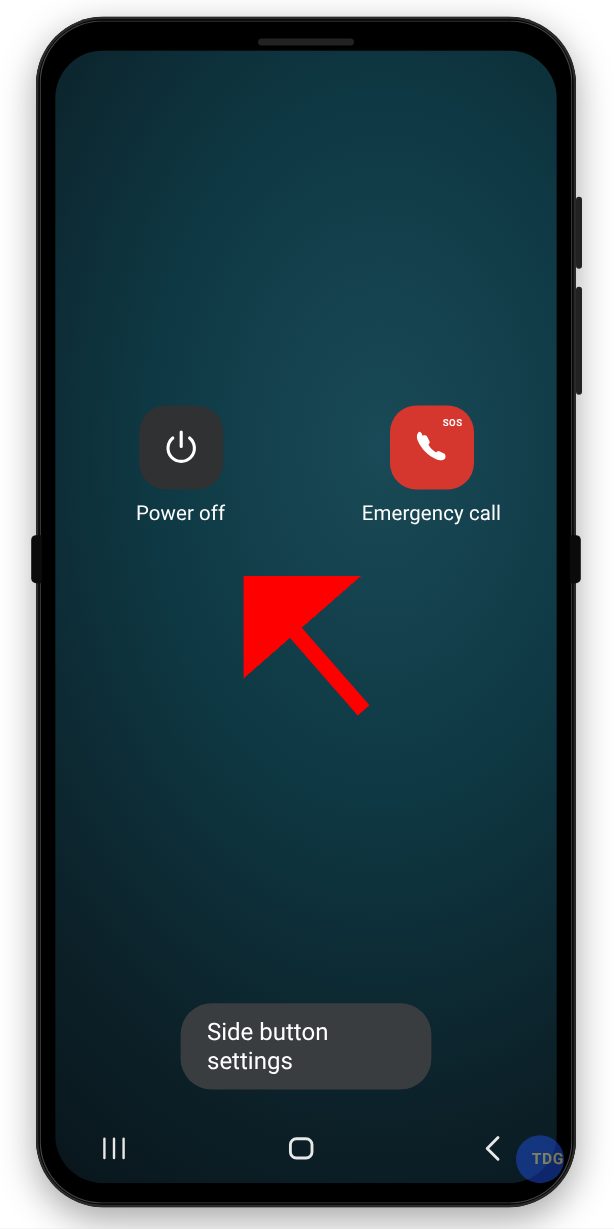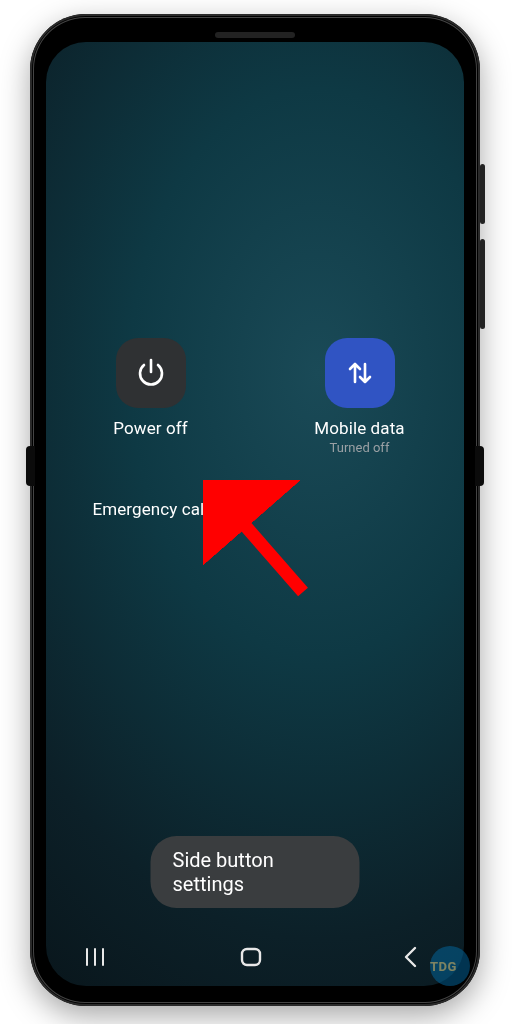--- a/index.html
+++ b/index.html
@@ -106,22 +106,22 @@
       position: absolute;
       left: 203px; top: 480px;
       width: 110px; height: 120px;
       pointer-events: none;
     }
 
     
     .wm {
       position: absolute; right: 10px; bottom: 20px;
       width: 40px; height: 40px; border-radius: 50%;
-      background: #0369a1; opacity: .5;
-      display: flex; align-items: center; justify-content: flex-start;
+      background: #1d4ed8; opacity: .5;
+      display: flex; align-items: center; justify-content: flex-end;
       color: #efe9a0; font-weight: 700; font-size: 13px; letter-spacing: .5px;
     }
   </style>
 </head>
 <body>
 
 <div class="stage">
   <div class="phone">
     <div class="earpiece"></div>
     <div class="camera-dot"></div>
@@ -137,33 +137,29 @@
         <div class="opt">
           <div class="tile tile-dark">
             <svg class="ico" viewBox="0 0 36 36">
               <path d="M18 5 L18 17"></path>
               <path d="M11 10 A11 11 0 1 0 25 10"></path>
             </svg>
           </div>
           <div class="label">Power off</div>
         </div>
 
-        <div class="opt">
-          <div class="tile tile-blue">
-            <svg class="ico" viewBox="0 0 36 36">
-              <path d="M13 27 L13 9 M8 14 L13 9 L18 14"></path>
-              <path d="M23 9 L23 27 M18 22 L23 27 L28 22"></path>
-            </svg>
-          </div>
-          <div class="label">Mobile data</div>
-          <div class="sublabel">Turned off</div>
-        </div>
 
 
         <div class="opt">
+          <div class="tile tile-red" style="position:relative;">
+            <svg class="ico" viewBox="0 0 36 36" style="fill:#fff; stroke:none;">
+              <path d="M11 9c0 0 3-1 4 1l2 4c.5 1-.5 2-1 2.5 1.5 3 3.5 5 6.5 6.5.5-.5 1.5-1.5 2.5-1l4 2c2 1 1 4 1 4-2 2-5 2-8 .5C16 26 10 20 7.5 14 6 11 6 8 8 6c0 0 2-1 3 3z" transform="translate(-1,-1) scale(1)"></path>
+            </svg>
+            <span style="position:absolute; top:10px; right:9px; font-size:8px; font-weight:700; color:#fff; letter-spacing:.4px;">SOS</span>
+          </div>
           <div class="label">Emergency call</div>
         </div>
 
       </div>
 
       <div class="pill">
         <span>Side button settings</span>
       </div>
 
       <div class="navbar">

